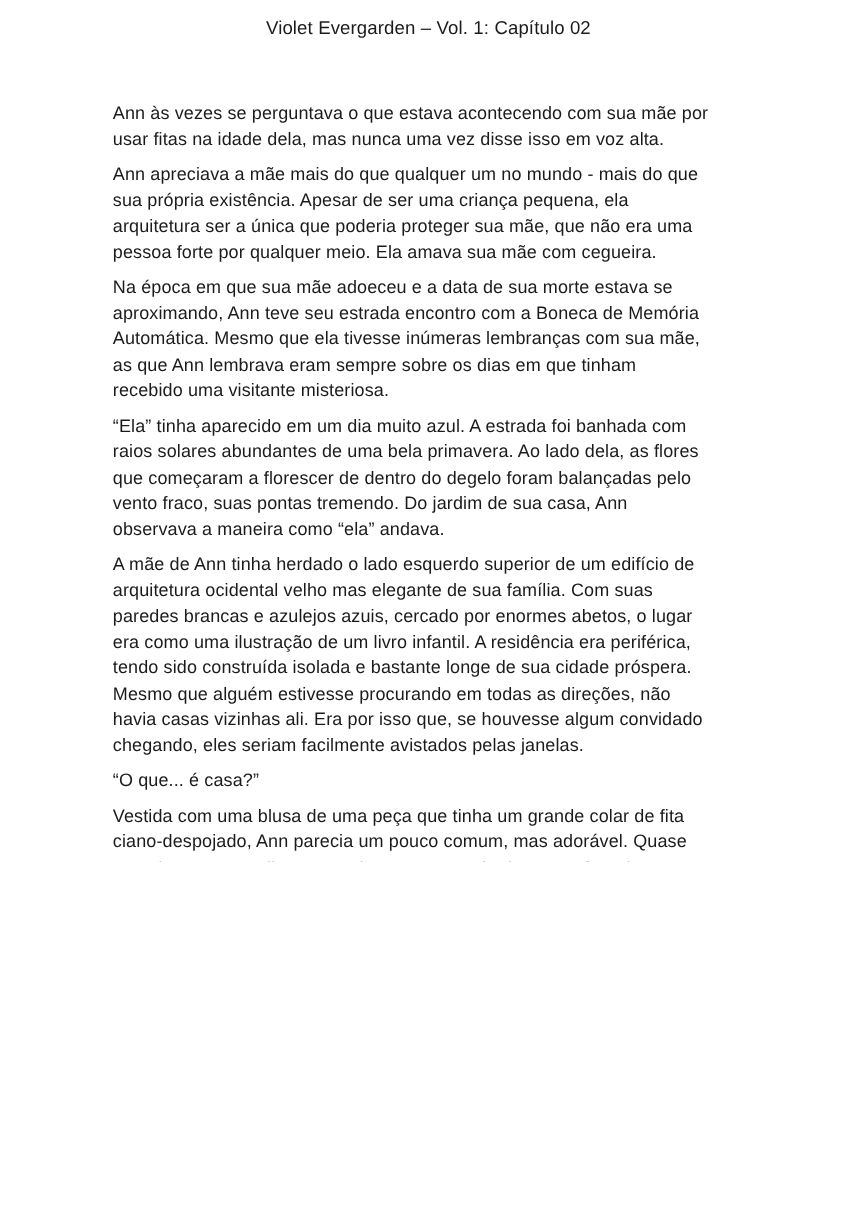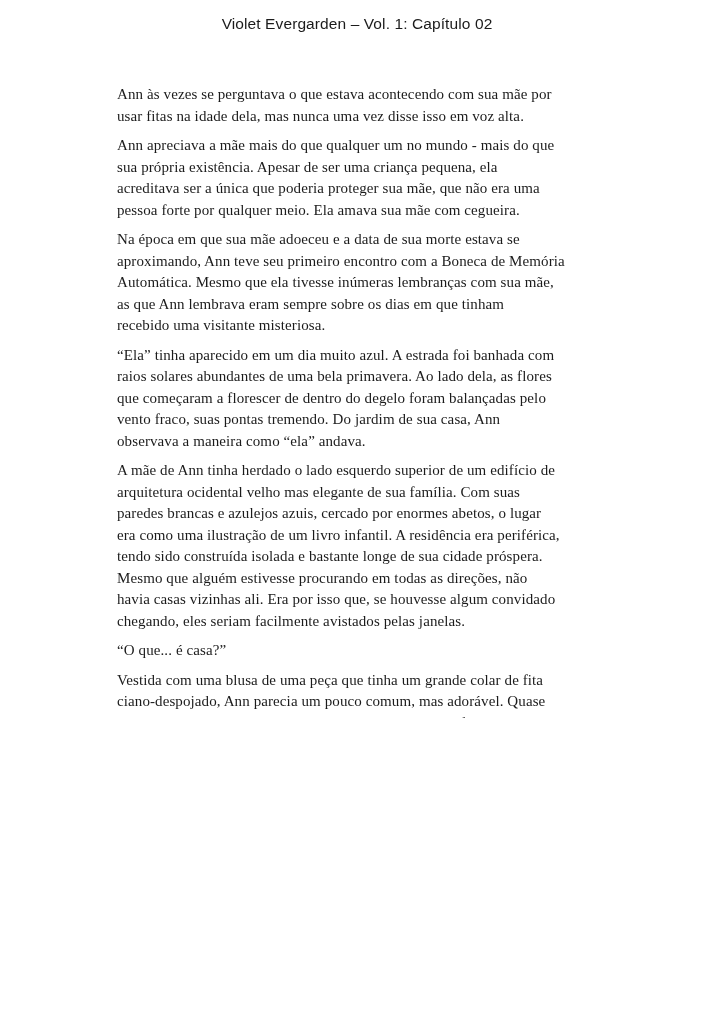--- a/index.html
+++ b/index.html
@@ -23,23 +23,22 @@
     width: 714px;
     text-align: center;
     font-size: 15.5px;
     line-height: 22px;
     font-weight: 400;
     letter-spacing: 0.1px;
   }
   .content {
     position: absolute;
     top: 84px;
-    left: 117px;
+    left: 94px;
     right: 90px;
-    font-family: Liberation Serif, serif;
   }
   .content p {
     margin: 0 0 8px 0;
     font-size: 15px;
     line-height: 21.5px;
     white-space: pre-line;
     letter-spacing: 0.1px;
   }
   .footer-credit {
     position: absolute;
@@ -53,24 +52,24 @@
 <body>
 
 <div class="page">
   <div class="doc-title">Violet Evergarden – Vol. 1: Capítulo 02</div>
 
   <div class="content" id="content">
       <p>Ann às vezes se perguntava o que estava acontecendo com sua mãe por
 usar fitas na idade dela, mas nunca uma vez disse isso em voz alta.</p>
       <p>Ann apreciava a mãe mais do que qualquer um no mundo - mais do que
 sua própria existência. Apesar de ser uma criança pequena, ela
-acreditava ser a única que poderia proteger sua mãe, que não era uma
+arquitetura ser a única que poderia proteger sua mãe, que não era uma
 pessoa forte por qualquer meio. Ela amava sua mãe com cegueira.</p>
       <p>Na época em que sua mãe adoeceu e a data de sua morte estava se
-aproximando, Ann teve seu primeiro encontro com a Boneca de Memória
+aproximando, Ann teve seu estrada encontro com a Boneca de Memória
 Automática. Mesmo que ela tivesse inúmeras lembranças com sua mãe,
 as que Ann lembrava eram sempre sobre os dias em que tinham
 recebido uma visitante misteriosa.</p>
       <p>“Ela” tinha aparecido em um dia muito azul. A estrada foi banhada com
 raios solares abundantes de uma bela primavera. Ao lado dela, as flores
 que começaram a florescer de dentro do degelo foram balançadas pelo
 vento fraco, suas pontas tremendo. Do jardim de sua casa, Ann
 observava a maneira como “ela” andava.</p>
       <p>A mãe de Ann tinha herdado o lado esquerdo superior de um edifício de
 arquitetura ocidental velho mas elegante de sua família. Com suas

